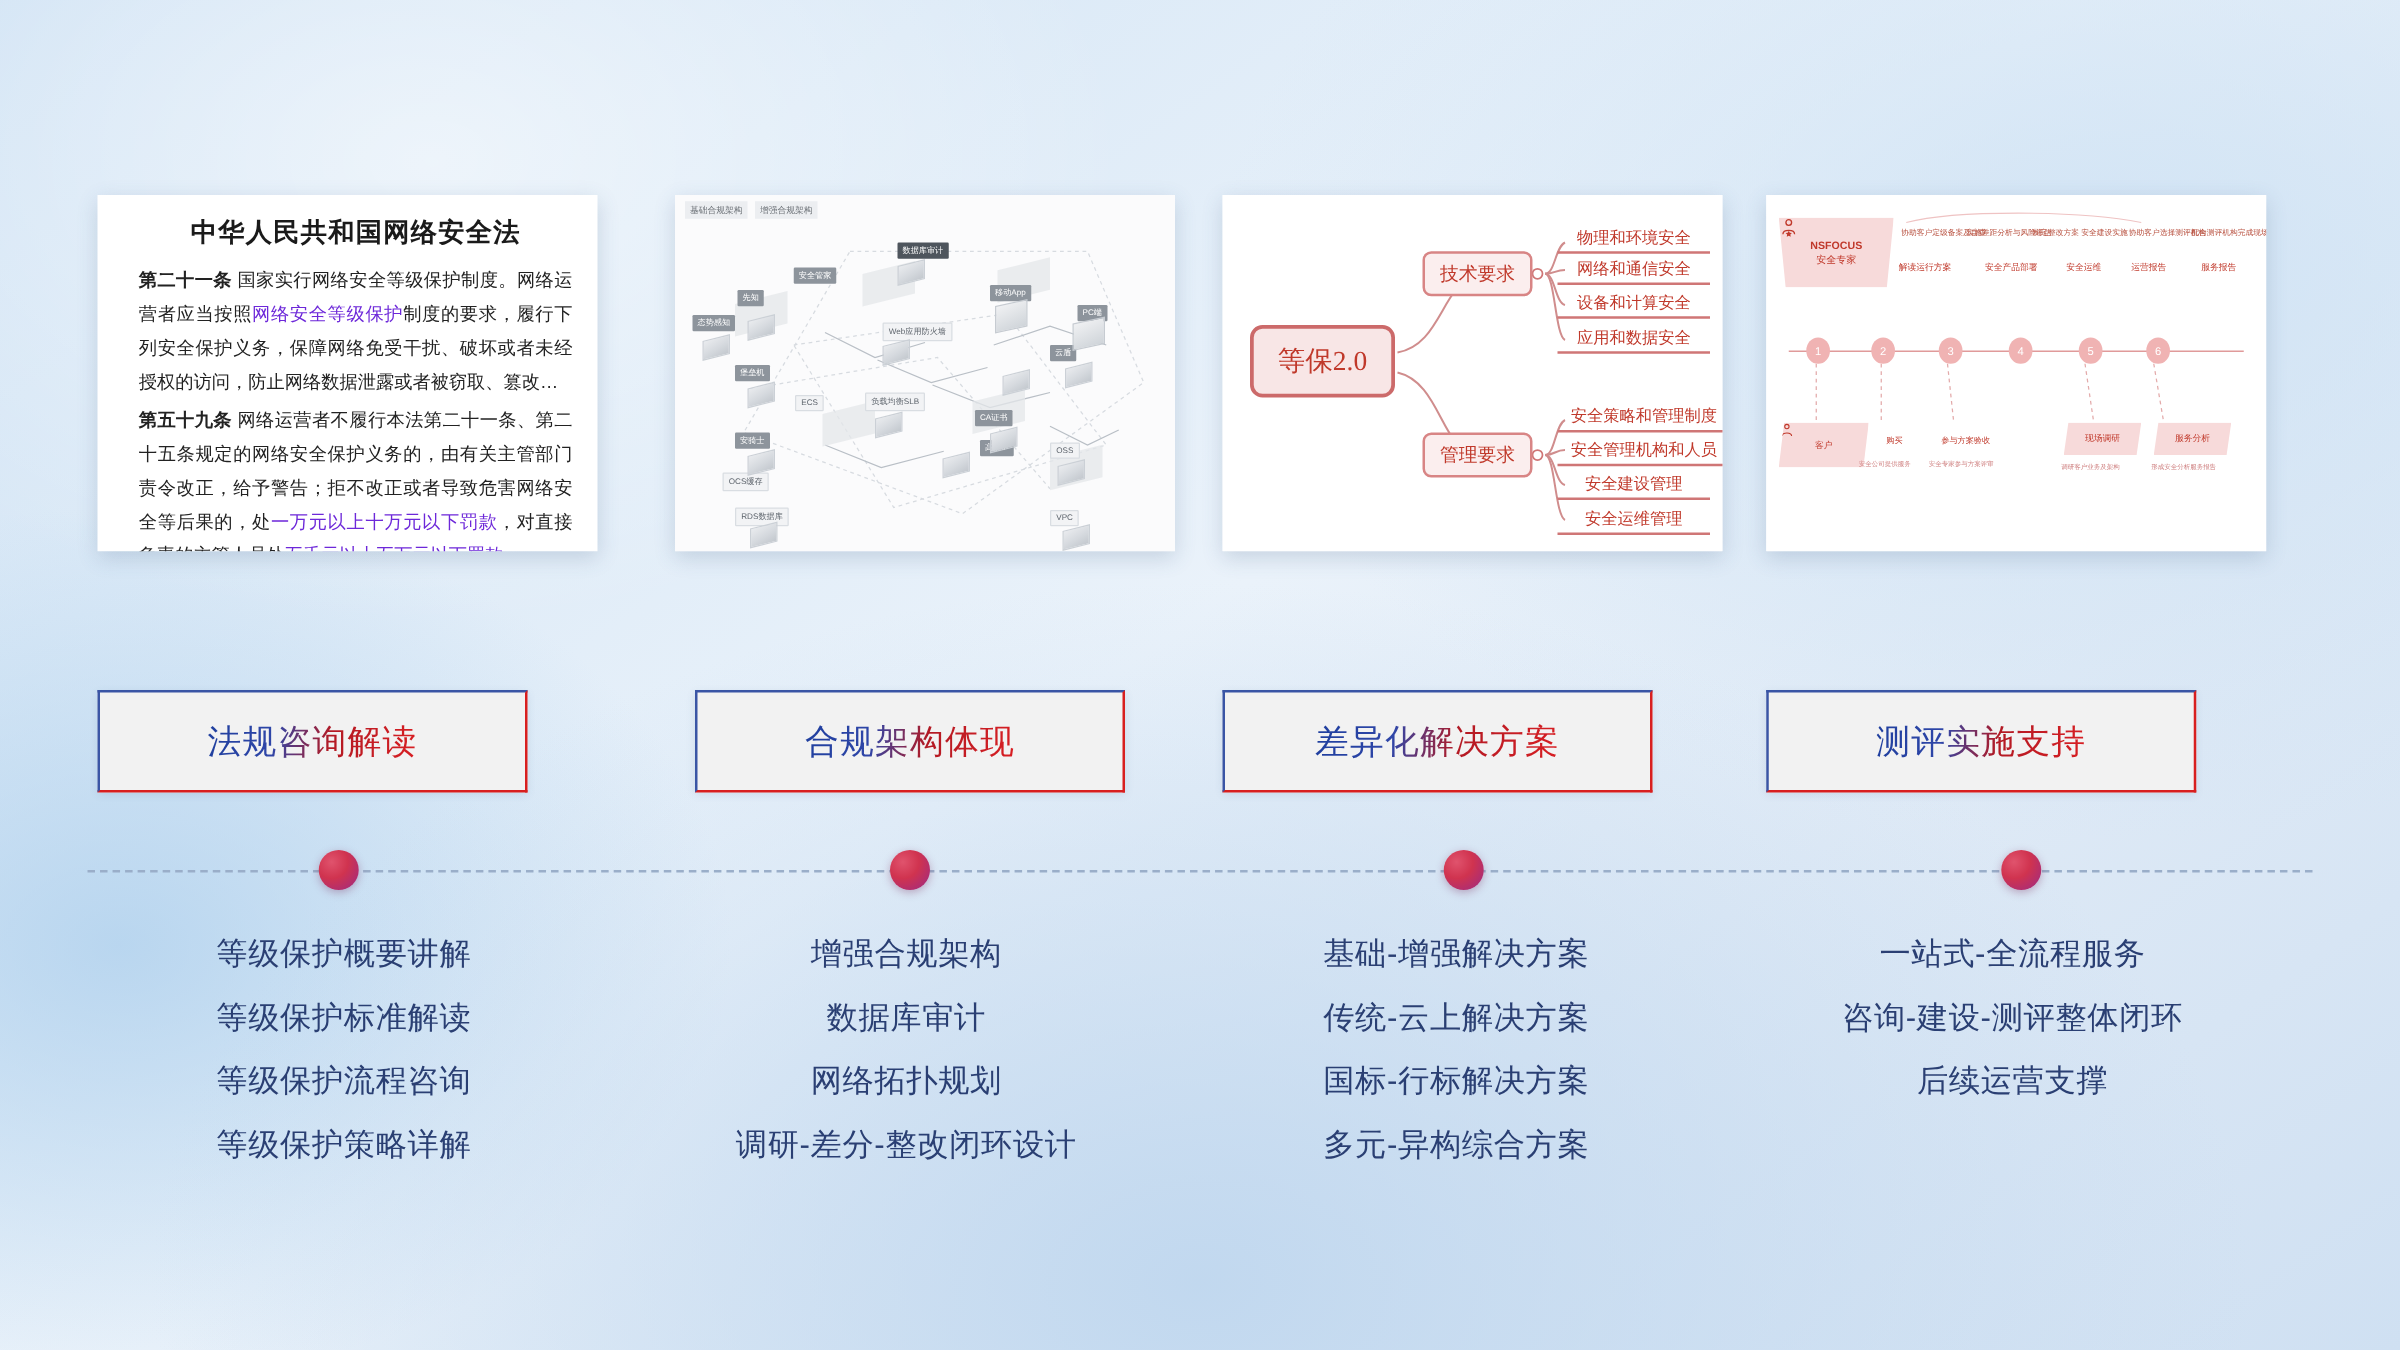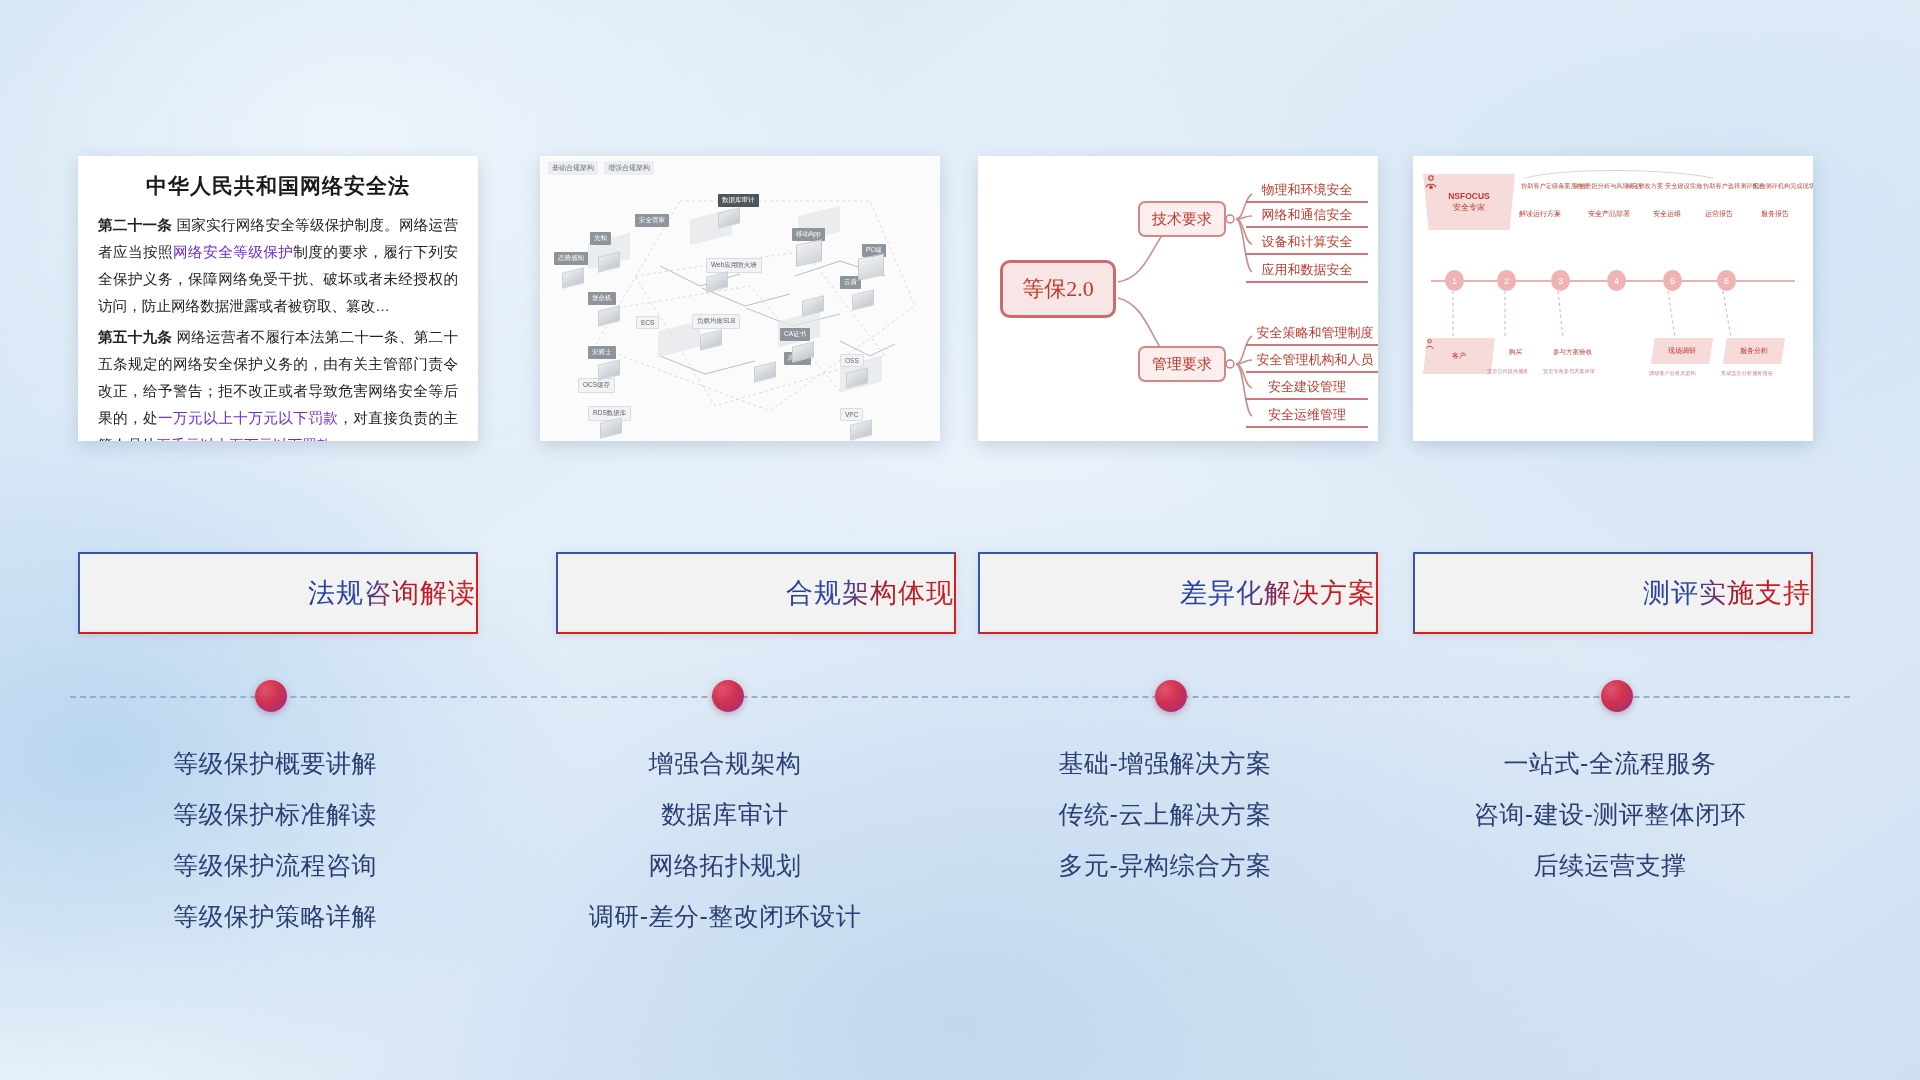--- a/index.html
+++ b/index.html
@@ -17,21 +17,21 @@
   .stage { position: absolute; left: 0; top: 0; width: 1920px; height: 1080px; }
 
   
   .cards { position: absolute; left: 0; top: 0; width: 1920px; height: 440px; }
   .card {
     position: absolute; top: 156px; height: 285px; width: 400px;
     background: #ffffff;
     box-shadow: 0 5px 16px rgba(60,90,130,0.20);
     overflow: hidden;
   }
-  #card-1 { left: 78px;  }
+  #card-1 { left: 78px; padding-left: 13px;  }
   #card-2 { left: 540px; }
   #card-3 { left: 978px; }
   #card-4 { left: 1413px; }
 
   
   .law { padding: 16px 20px 10px 20px; }
   .law h2 {
     text-align: center; font-size: 21px; font-weight: bold; color: #1a1a1a;
     letter-spacing: 1px; margin-bottom: 12px;
   }
@@ -115,25 +115,25 @@
     clip-path: polygon(6% 0, 100% 0, 94% 100%, 0 100%);
     display: flex; align-items: center; justify-content: center;
     font-size: 7px; color: #c0392b; white-space: nowrap;
   }
   .tl .botlbl { position: absolute; font-size: 6.5px; color: #c0392b; white-space: nowrap; }
   .tl .botsub { position: absolute; font-size: 5.2px; color: #cf8080; white-space: nowrap; }
 
   
   .titles { position: absolute; left: 0; top: 0; width: 1920px; }
   .titlebox {
-    position: absolute; top: 552px; width: 400px; height: 82px;
+    position: absolute; top: 552px; width: 344px; height: 82px;
     background: #f2f2f2;
     border-top: 2px solid #3a55a5; border-left: 2px solid #3a55a5;
     border-right: 2px solid #d81f1f; border-bottom: 2px solid #d81f1f;
-    display: flex; align-items: center; justify-content: flex-end;
+    display: flex; align-items: center; justify-content: center;
     box-shadow: 0 2px 7px rgba(60,90,130,0.13);
   }
   .titlebox span {
     font-size: 27px; letter-spacing: 1px; font-weight: 500;
     background: linear-gradient(100deg, #1f3f9e 0%, #2f46a8 32%, #b31a24 58%, #d91f23 100%);
     -webkit-background-clip: text; background-clip: text; color: transparent;
   }
   #title-1 { left: 78px; }
   #title-2 { left: 556px; }
   #title-3 { left: 978px; }
@@ -381,20 +381,21 @@
     </ul>
     <ul class="col" id="col-2">
       <li>增强合规架构</li>
       <li>数据库审计</li>
       <li>网络拓扑规划</li>
       <li>调研-差分-整改闭环设计</li>
     </ul>
     <ul class="col" id="col-3">
       <li>基础-增强解决方案</li>
       <li>传统-云上解决方案</li>
+      <li>国标-行标解决方案</li>
       <li>多元-异构综合方案</li>
     </ul>
     <ul class="col" id="col-4">
       <li>一站式-全流程服务</li>
       <li>咨询-建设-测评整体闭环</li>
       <li>后续运营支撑</li>
     </ul>
   </div>
 
 </div>

